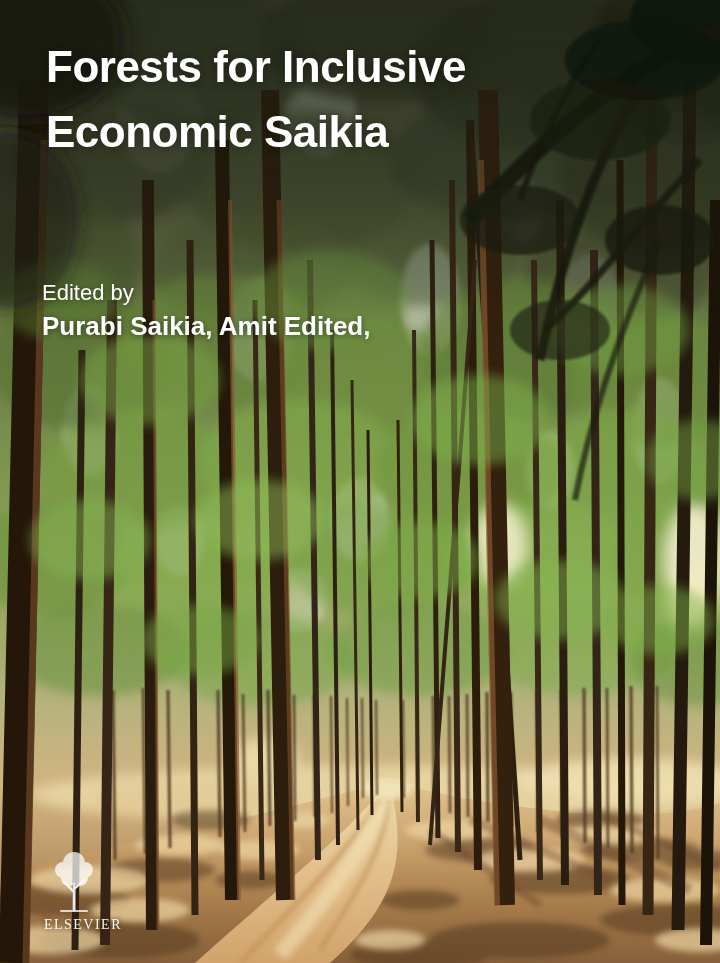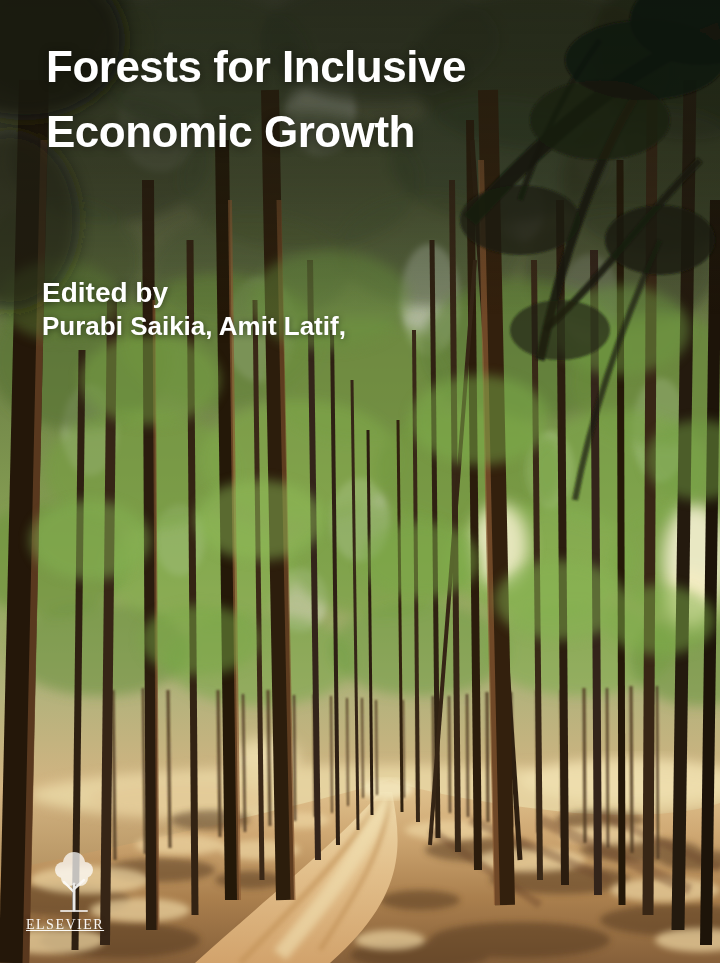--- a/index.html
+++ b/index.html
@@ -12,25 +12,25 @@
 
   .title-block{position:absolute;left:46px;top:34px;right:20px;z-index:5;}
   .book-title{
     margin:0;color:#ffffff;font-weight:700;font-size:44px;line-height:65px;
     letter-spacing:-0.5px;text-shadow:0 1px 10px rgba(10,12,6,.45);
   }
   .book-title span{display:block;white-space:nowrap;}
 
   .byline{position:absolute;left:42px;top:278px;z-index:5;color:#ffffff;
     text-shadow:0 1px 6px rgba(10,12,6,.5);}
-  .edited-by{font-weight:700;font-size:28px;line-height:30px;}
+  .edited-by{font-weight:400;font-size:22px;line-height:30px;}
   .editors{font-weight:700;font-size:26px;line-height:37px;white-space:nowrap;}
 
   .publisher{position:absolute;left:26px;top:850px;width:96px;z-index:5;
-    text-align:left;color:#ffffff;text-decoration:underline;}
+    text-align:right;color:#ffffff;}
   .logo-tree{display:block;margin:0 auto;opacity:.9;}
   .logo-text{
     font-family:"Liberation Serif",serif;font-size:14px;letter-spacing:1.5px;
     margin-top:1px;opacity:.95;text-shadow:0 0 5px rgba(70,45,20,.8);
   }
 </style>
 </head>
 <body>
 
 <div class="cover">
@@ -292,27 +292,27 @@
       <ellipse cx="560" cy="330" rx="50" ry="30" fill="#1d2112" opacity=".65"></ellipse>
       <ellipse cx="645" cy="60" rx="80" ry="40" fill="#12140b" opacity=".85"></ellipse>
       <ellipse cx="25" cy="40" rx="100" ry="80" fill="#14160d" opacity=".85" filter="url(#b8)"></ellipse>
       <ellipse cx="10" cy="220" rx="70" ry="90" fill="#1a1d11" opacity=".6" filter="url(#b8)"></ellipse>
     </g>
   </svg>
 
   <header class="title-block">
     <h1 class="book-title">
       <span>Forests for Inclusive</span>
-      <span>Economic Growth</span>
+      <span>Economic Saikia</span>
     </h1>
   </header>
 
   <div class="byline">
     <div class="edited-by">Edited by</div>
-    <div class="editors">Purabi Saikia, Amit Latif,</div>
+    <div class="editors">Purabi Saikia, Amit Edited,</div>
   </div>
 
   <div class="publisher">
     <svg class="logo-tree" width="62" height="66" viewBox="0 0 62 66" aria-hidden="true">
       <g fill="#ffffff" opacity=".8">
         <circle cx="31" cy="13" r="11"></circle>
         <circle cx="20" cy="20" r="8"></circle>
         <circle cx="42" cy="20" r="8"></circle>
         <circle cx="26" cy="28" r="8"></circle>
         <circle cx="37" cy="28" r="8"></circle>

